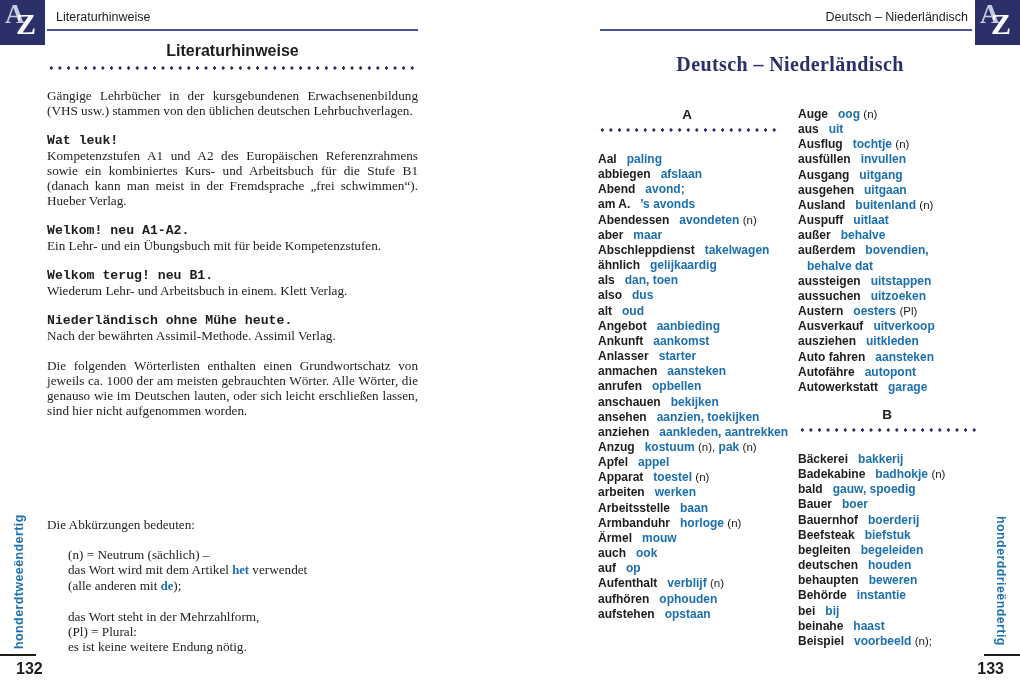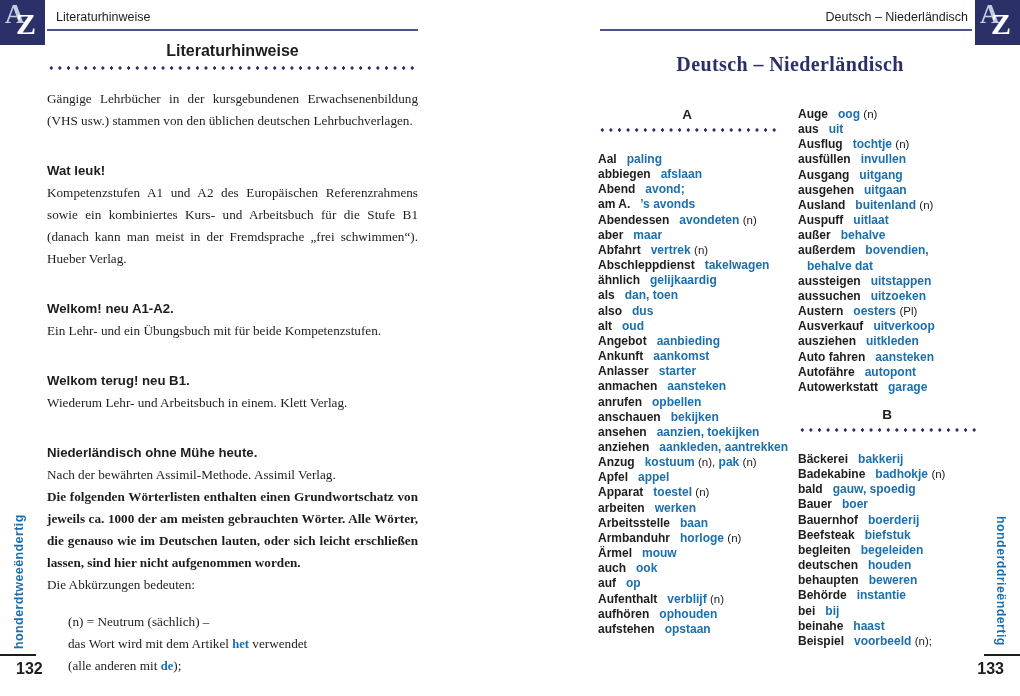--- a/index.html
+++ b/index.html
@@ -38,24 +38,24 @@
   .page.right .page-title{top:53px;left:88px;width:384px;
               font-family:"Liberation Serif",serif;font-size:20px;color:var(--navy);
               letter-spacing:0.4px;}
   .dotrow{height:4px;background-image:radial-gradient(circle,var(--navy) 1.6px,transparent 1.8px);
           background-size:8.6px 4px;background-repeat:repeat-x;background-position:0 50%;}
   .title-dots{position:absolute;top:66px;left:47px;width:371px;}
 
   
   .left-body{position:absolute;left:47px;top:88px;width:371px;height:566px;
              display:flex;flex-direction:column;
-             font-family:"Liberation Serif",serif;font-size:13.2px;line-height:22px;}
+             font-family:"Liberation Serif",serif;font-size:13.2px;line-height:15px;}
   .body-p{text-align:justify;}
-  .run-head{font-family:Liberation Sans, sans-serif;font-weight:700;margin-top:28px;}
-  .gap{font-weight:bold;}
+  .run-head{font-family:Liberation Mono, monospace;font-weight:700;margin-top:15px;}
+  .gap{margin-top:15px;}
   .spacer{flex:1;}
   .indent{padding-left:21px;margin-top:15px;}
   .accent{color:var(--blue);font-weight:700;font-family:Liberation Serif, serif;font-size:12.6px;margin-top:40px;}
 
   
   .dict-col{position:absolute;top:107px;white-space:nowrap;font-size:12px;line-height:15.15px;}
   .dict-col.c0{left:88px;width:196px;}
   .dict-col.c1{left:288px;width:184px;}
   .dict-section{width:178px;text-align:center;margin:12px 0 20px 0;}
   .dict-section:first-child{margin-top:0;}
@@ -133,21 +133,20 @@
         <div class="dict-section">
           <div class="dict-letter">A</div>
           <div class="dotrow"></div>
         </div>
         <div class="dict-entry"><span class="de">Aal</span><span class="nl">paling</span></div>
         <div class="dict-entry"><span class="de">abbiegen</span><span class="nl">afslaan</span></div>
         <div class="dict-entry"><span class="de">Abend</span><span class="nl">avond;</span></div>
         <div class="dict-entry"><span class="de">am A.</span><span class="nl">’s avonds</span></div>
         <div class="dict-entry"><span class="de">Abendessen</span><span class="nl">avondeten </span><span class="sfx">(n)</span></div>
         <div class="dict-entry"><span class="de">aber</span><span class="nl">maar</span></div>
-        <div class="dict-entry"><span class="de">Abfahrt</span><span class="nl">vertrek </span><span class="sfx">(n)</span></div>
         <div class="dict-entry"><span class="de">Abschleppdienst</span><span class="nl">takelwagen</span></div>
         <div class="dict-entry"><span class="de">ähnlich</span><span class="nl">gelijkaardig</span></div>
         <div class="dict-entry"><span class="de">als</span><span class="nl">dan, toen</span></div>
         <div class="dict-entry"><span class="de">also</span><span class="nl">dus</span></div>
         <div class="dict-entry"><span class="de">alt</span><span class="nl">oud</span></div>
         <div class="dict-entry"><span class="de">Angebot</span><span class="nl">aanbieding</span></div>
         <div class="dict-entry"><span class="de">Ankunft</span><span class="nl">aankomst</span></div>
         <div class="dict-entry"><span class="de">Anlasser</span><span class="nl">starter</span></div>
         <div class="dict-entry"><span class="de">anmachen</span><span class="nl">aansteken</span></div>
         <div class="dict-entry"><span class="de">anrufen</span><span class="nl">opbellen</span></div>

